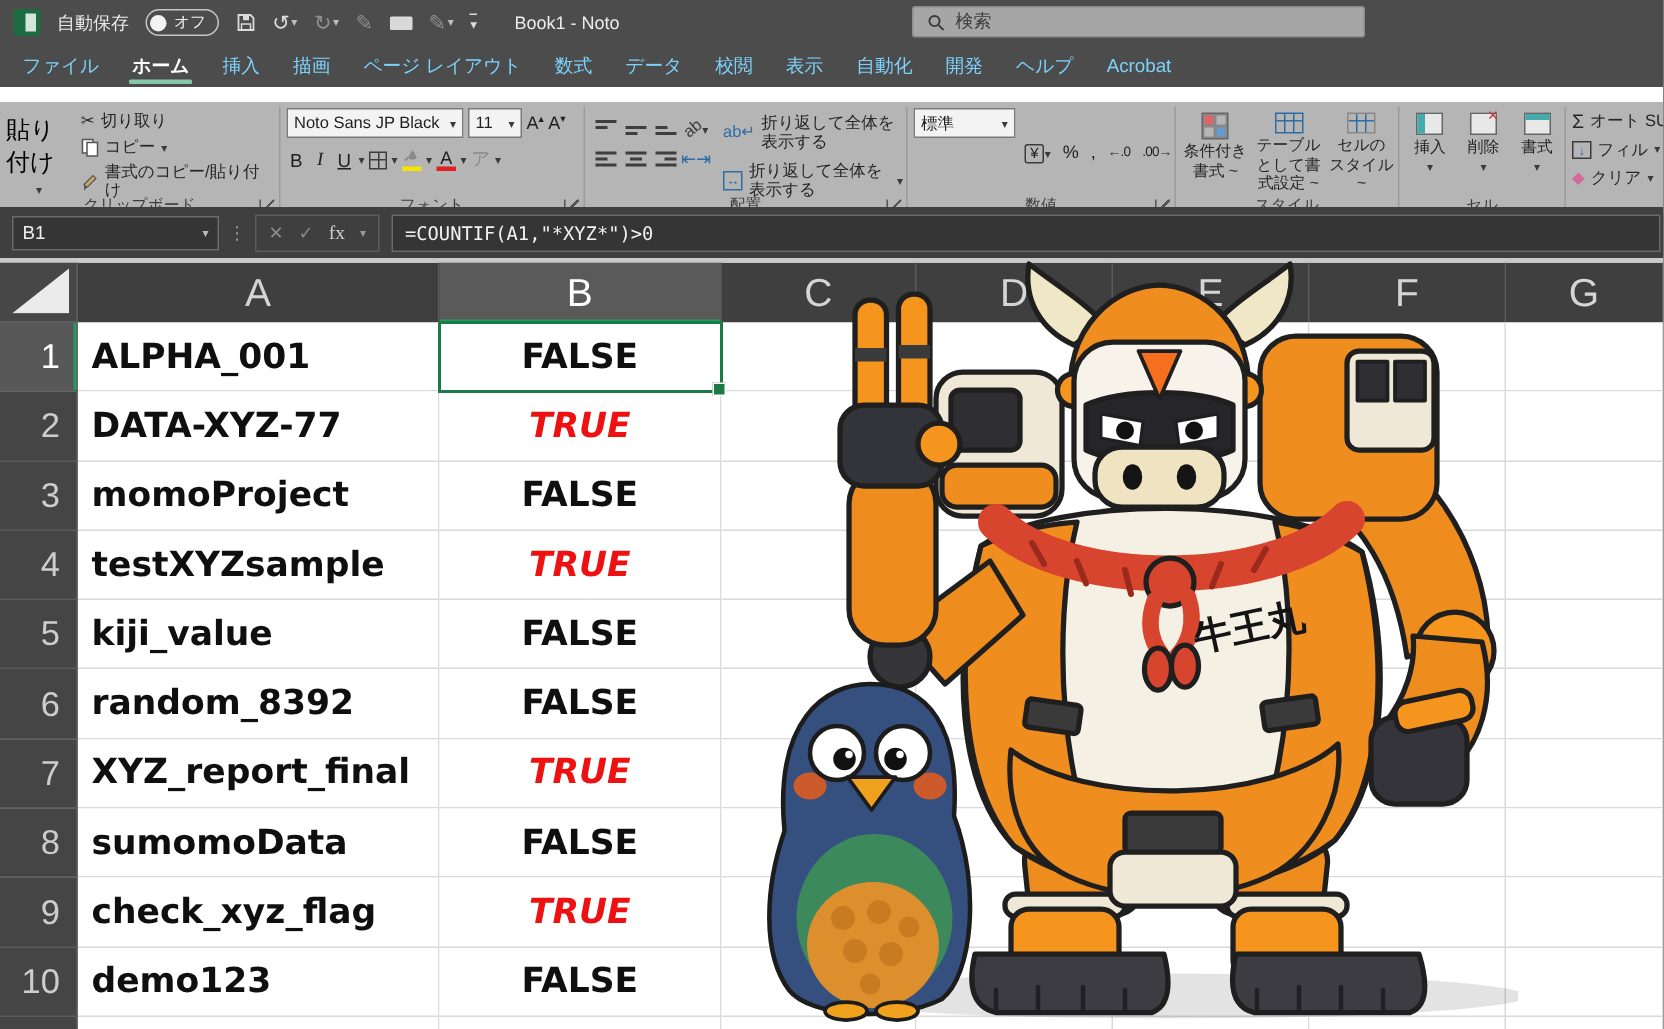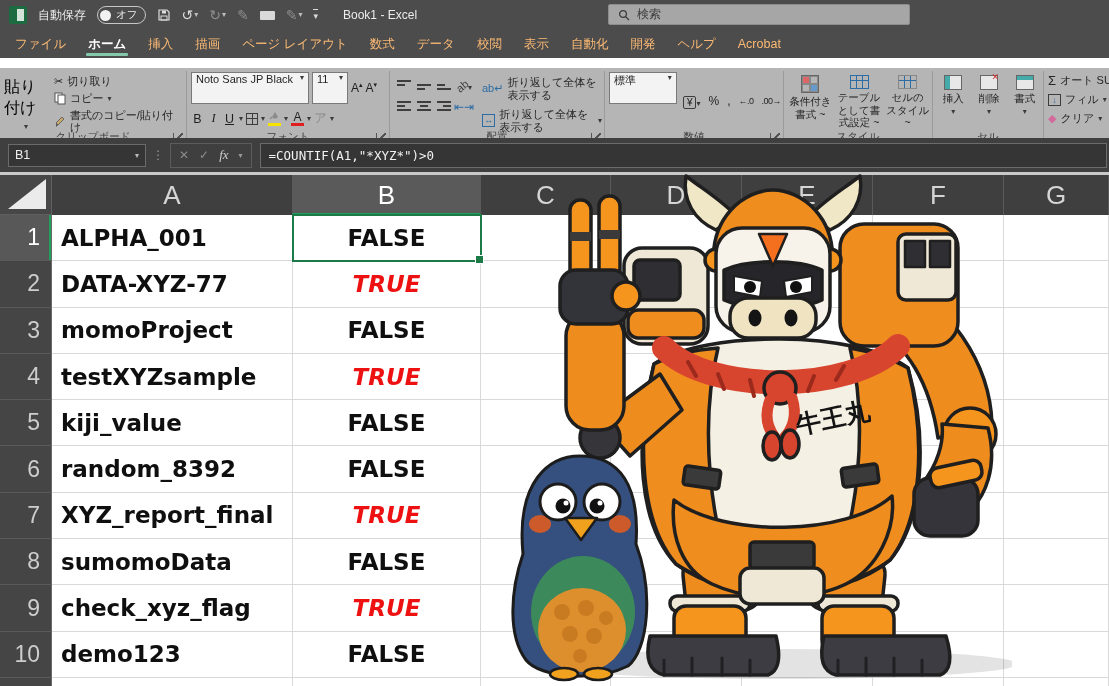--- a/index.html
+++ b/index.html
@@ -18,33 +18,33 @@
   .mini-caret{font-size:8px;color:#bdbdbd;}
   .rect-ic{width:15px;height:9px;background:#d9d9d9;border-radius:1px;}
   .qat-chevron{font-size:9px;color:#dcdcdc;border-top:1px solid #dcdcdc;padding-top:1px;}
   .doc-title{margin-left:14px;color:#ececec;font-size:12px;white-space:nowrap;}
   #searchbox{position:absolute;left:608px;top:4px;width:302px;height:21px;background:#a6a6a6;border:1px solid #8d8d8d;border-radius:2px;display:flex;align-items:center;gap:7px;padding-left:9px;box-sizing:border-box;}
   #searchbox svg{flex:0 0 auto;}
   #searchbox span{font-size:12px;color:#3c3c3c;}
 
   
   #tabrow{position:absolute;left:0;top:30px;width:1109px;height:28px;background:#4c4c4c;display:flex;align-items:stretch;padding-left:4px;box-sizing:border-box;}
-  .rtab{display:flex;align-items:center;padding:0 11px;font-size:12.5px;color:#fdba74;position:relative;white-space:nowrap;}
+  .rtab{display:flex;align-items:center;padding:0 11px;font-size:12.5px;color:#7dd3fc;position:relative;white-space:nowrap;}
   .rtab.active{color:#fff;font-weight:bold;}
   .rtab.active::after{content:"";position:absolute;left:9px;right:9px;bottom:2px;height:3px;background:#85c7ab;border-radius:1px;}
 
   
   #ribbon{position:absolute;left:0;top:68px;width:1109px;height:80px;background:#b5b5b5;border-bottom:3px solid #000000;display:flex;box-sizing:border-box;}
   .rgroup{position:relative;height:100%;box-sizing:border-box;padding:4px 2px 16px 4px;}
   .rdiv{width:1px;background:#9b9b9b;margin:3px 0;}
   .glabel{position:absolute;bottom:1px;left:0;right:0;text-align:center;font-size:10.5px;color:#3c3c3c;}
   .launcher{position:absolute;right:3px;bottom:2px;width:9px;height:9px;border-left:1px solid #555;border-bottom:1px solid #555;background:linear-gradient(135deg,transparent 44%,#555 44%,#555 56%,transparent 56%);}
   .rbtn{display:flex;align-items:center;gap:4px;font-size:11px;color:#262626;line-height:1.15;}
   .caret{font-size:8px;color:#3a3a3a;}
-  .combo{background:#f3f3f3;border:1px solid #7a7a7a;height:32px;display:flex;align-items:flex-start;justify-content:space-between;font-size:11px;color:#1f1f1f;padding:0 4px;box-sizing:border-box;}
+  .combo{background:#f3f3f3;border:1px solid #7a7a7a;height:20px;display:flex;align-items:center;justify-content:space-between;font-size:11px;color:#1f1f1f;padding:0 4px;box-sizing:border-box;}
 
   .g-clip{width:186px;display:flex;gap:6px;}
   .paste-big{display:flex;flex-direction:column;align-items:center;justify-content:flex-start;gap:3px;width:44px;padding-top:2px;}
   .clip-stack{display:flex;flex-direction:column;gap:4px;padding-top:3px;}
 
   .g-font{width:202px;display:flex;flex-direction:column;gap:6px;}
   .font-row{display:flex;align-items:center;gap:3px;}
   .bil{font-size:12.5px;color:#1f1f1f;width:13px;text-align:center;}
   .bil.i{font-style:italic;font-family:"Liberation Serif",serif;}
   .bil.u{text-decoration:underline;}
@@ -93,21 +93,21 @@
   .filldown{border:1px solid #3c3c3c;font-size:9px;line-height:10px;width:11px;text-align:center;color:#2e6da4;}
   .cleardia{color:#d4699c;font-size:11px;}
 
   
   #fbar{position:absolute;left:0;top:138px;width:1109px;height:34px;background:#3f3f3f;display:flex;align-items:center;}
   .namebox{position:relative;margin-left:8px;width:138px;height:23px;background:#353535;border:1px solid #6b6b6b;display:flex;align-items:center;justify-content:space-between;padding:0 6px;box-sizing:border-box;}
   .namebox .nb-text{color:#eee;font-size:12.5px;}
   .namebox .caret{color:#bbb;}
   .fdots{color:#9a9a9a;margin:0 6px;font-size:12px;}
   .fbtns{height:23px;border:1px solid #5c5c5c;display:flex;align-items:center;gap:10px;padding:0 8px;color:#8b8b8b;font-size:12px;}
-  .fx{font-style:italic;font-family:"Liberation Serif",serif;color:#cfcfcf;font-size:13px;}
+  .fx{font-family:"Liberation Serif",serif;color:#cfcfcf;font-size:13px;}
   .finput{flex:1;height:23px;margin:0 2px 0 8px;background:#353535;border:1px solid #6b6b6b;display:flex;align-items:center;padding:0 8px;color:#f2f2f2;font-size:12.5px;font-family:"DejaVu Sans Mono",monospace;}
   #strip{position:absolute;left:0;top:172px;width:1109px;height:3px;background:#c9c9c9;}
 
   
   #grid{position:absolute;left:0;top:175px;width:1109px;height:511px;overflow:hidden;background:#fff;}
   #colheads{display:flex;height:40px;background:#3f3f3f;}
   .corner{width:52px;height:40px;box-sizing:border-box;border-right:1px solid #5f5f5f;border-bottom:1px solid #5f5f5f;position:relative;background:#474747;}
   .corner .tri{position:absolute;right:5px;bottom:5px;width:38px;height:30px;background:#ebebeb;clip-path:polygon(100% 0,100% 100%,0 100%);}
   .colh{height:40px;box-sizing:border-box;border-right:1px solid #5a5a5a;display:flex;align-items:center;justify-content:center;color:#d5d5d5;font-size:26px;font-weight:300;}
   .colh.sel{background:#5a5a5a;color:#fff;box-shadow:inset 0 -2px 0 #1f9e5e;}
@@ -155,21 +155,21 @@
           <span>✎</span>
         </span>
     <span class="qat-ic">
           <span class="rect-ic"></span>
         </span>
     <span class="qat-ic dim">
           <span>✎</span>
           <span class="mini-caret">▾</span>
         </span>
     <span class="qat-chevron">▾</span>
-    <span class="doc-title">Book1 - Excel</span>
+    <span class="doc-title">Book1 - Noto</span>
   </div>
   <div id="searchbox">
     <svg width="12" height="12" viewBox="0 0 12 12">
           <circle cx="5" cy="5" r="3.4" fill="none" stroke="#3c3c3c" stroke-width="1.3"></circle>
           <line x1="7.6" y1="7.6" x2="11" y2="11" stroke="#3c3c3c" stroke-width="1.3"></line>
         </svg>
     <span>検索</span>
   </div>
 </div>
 

